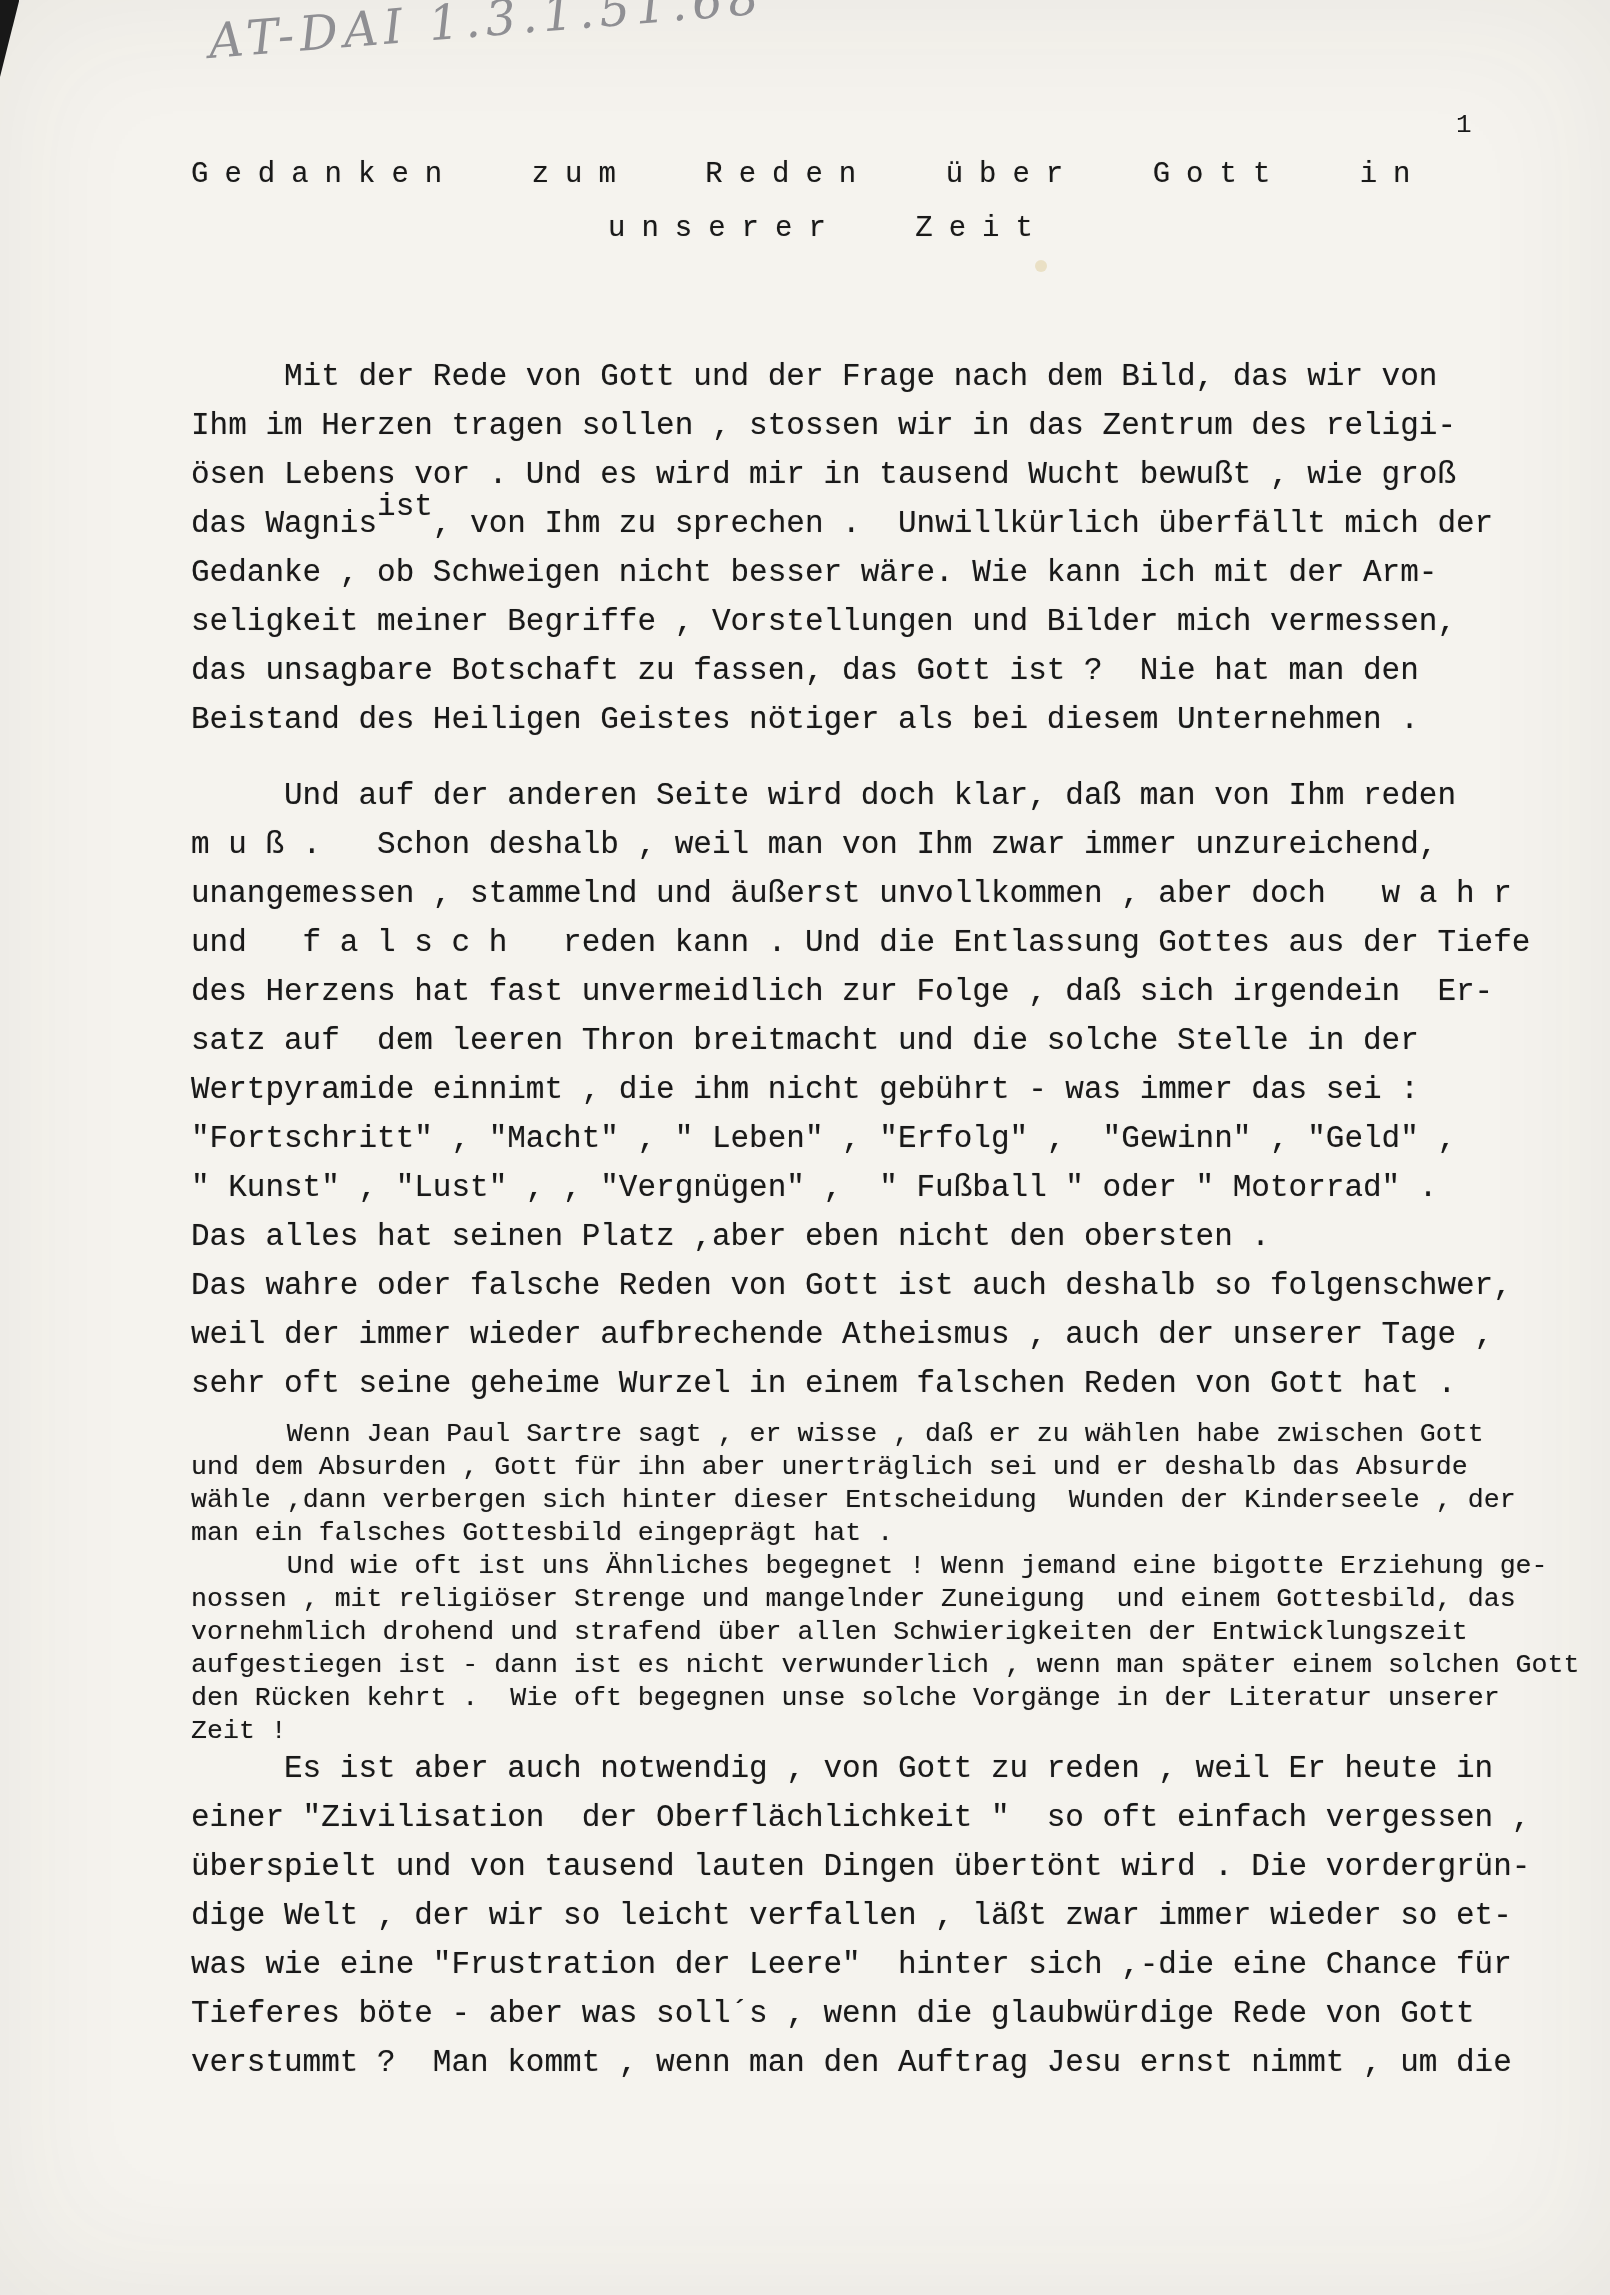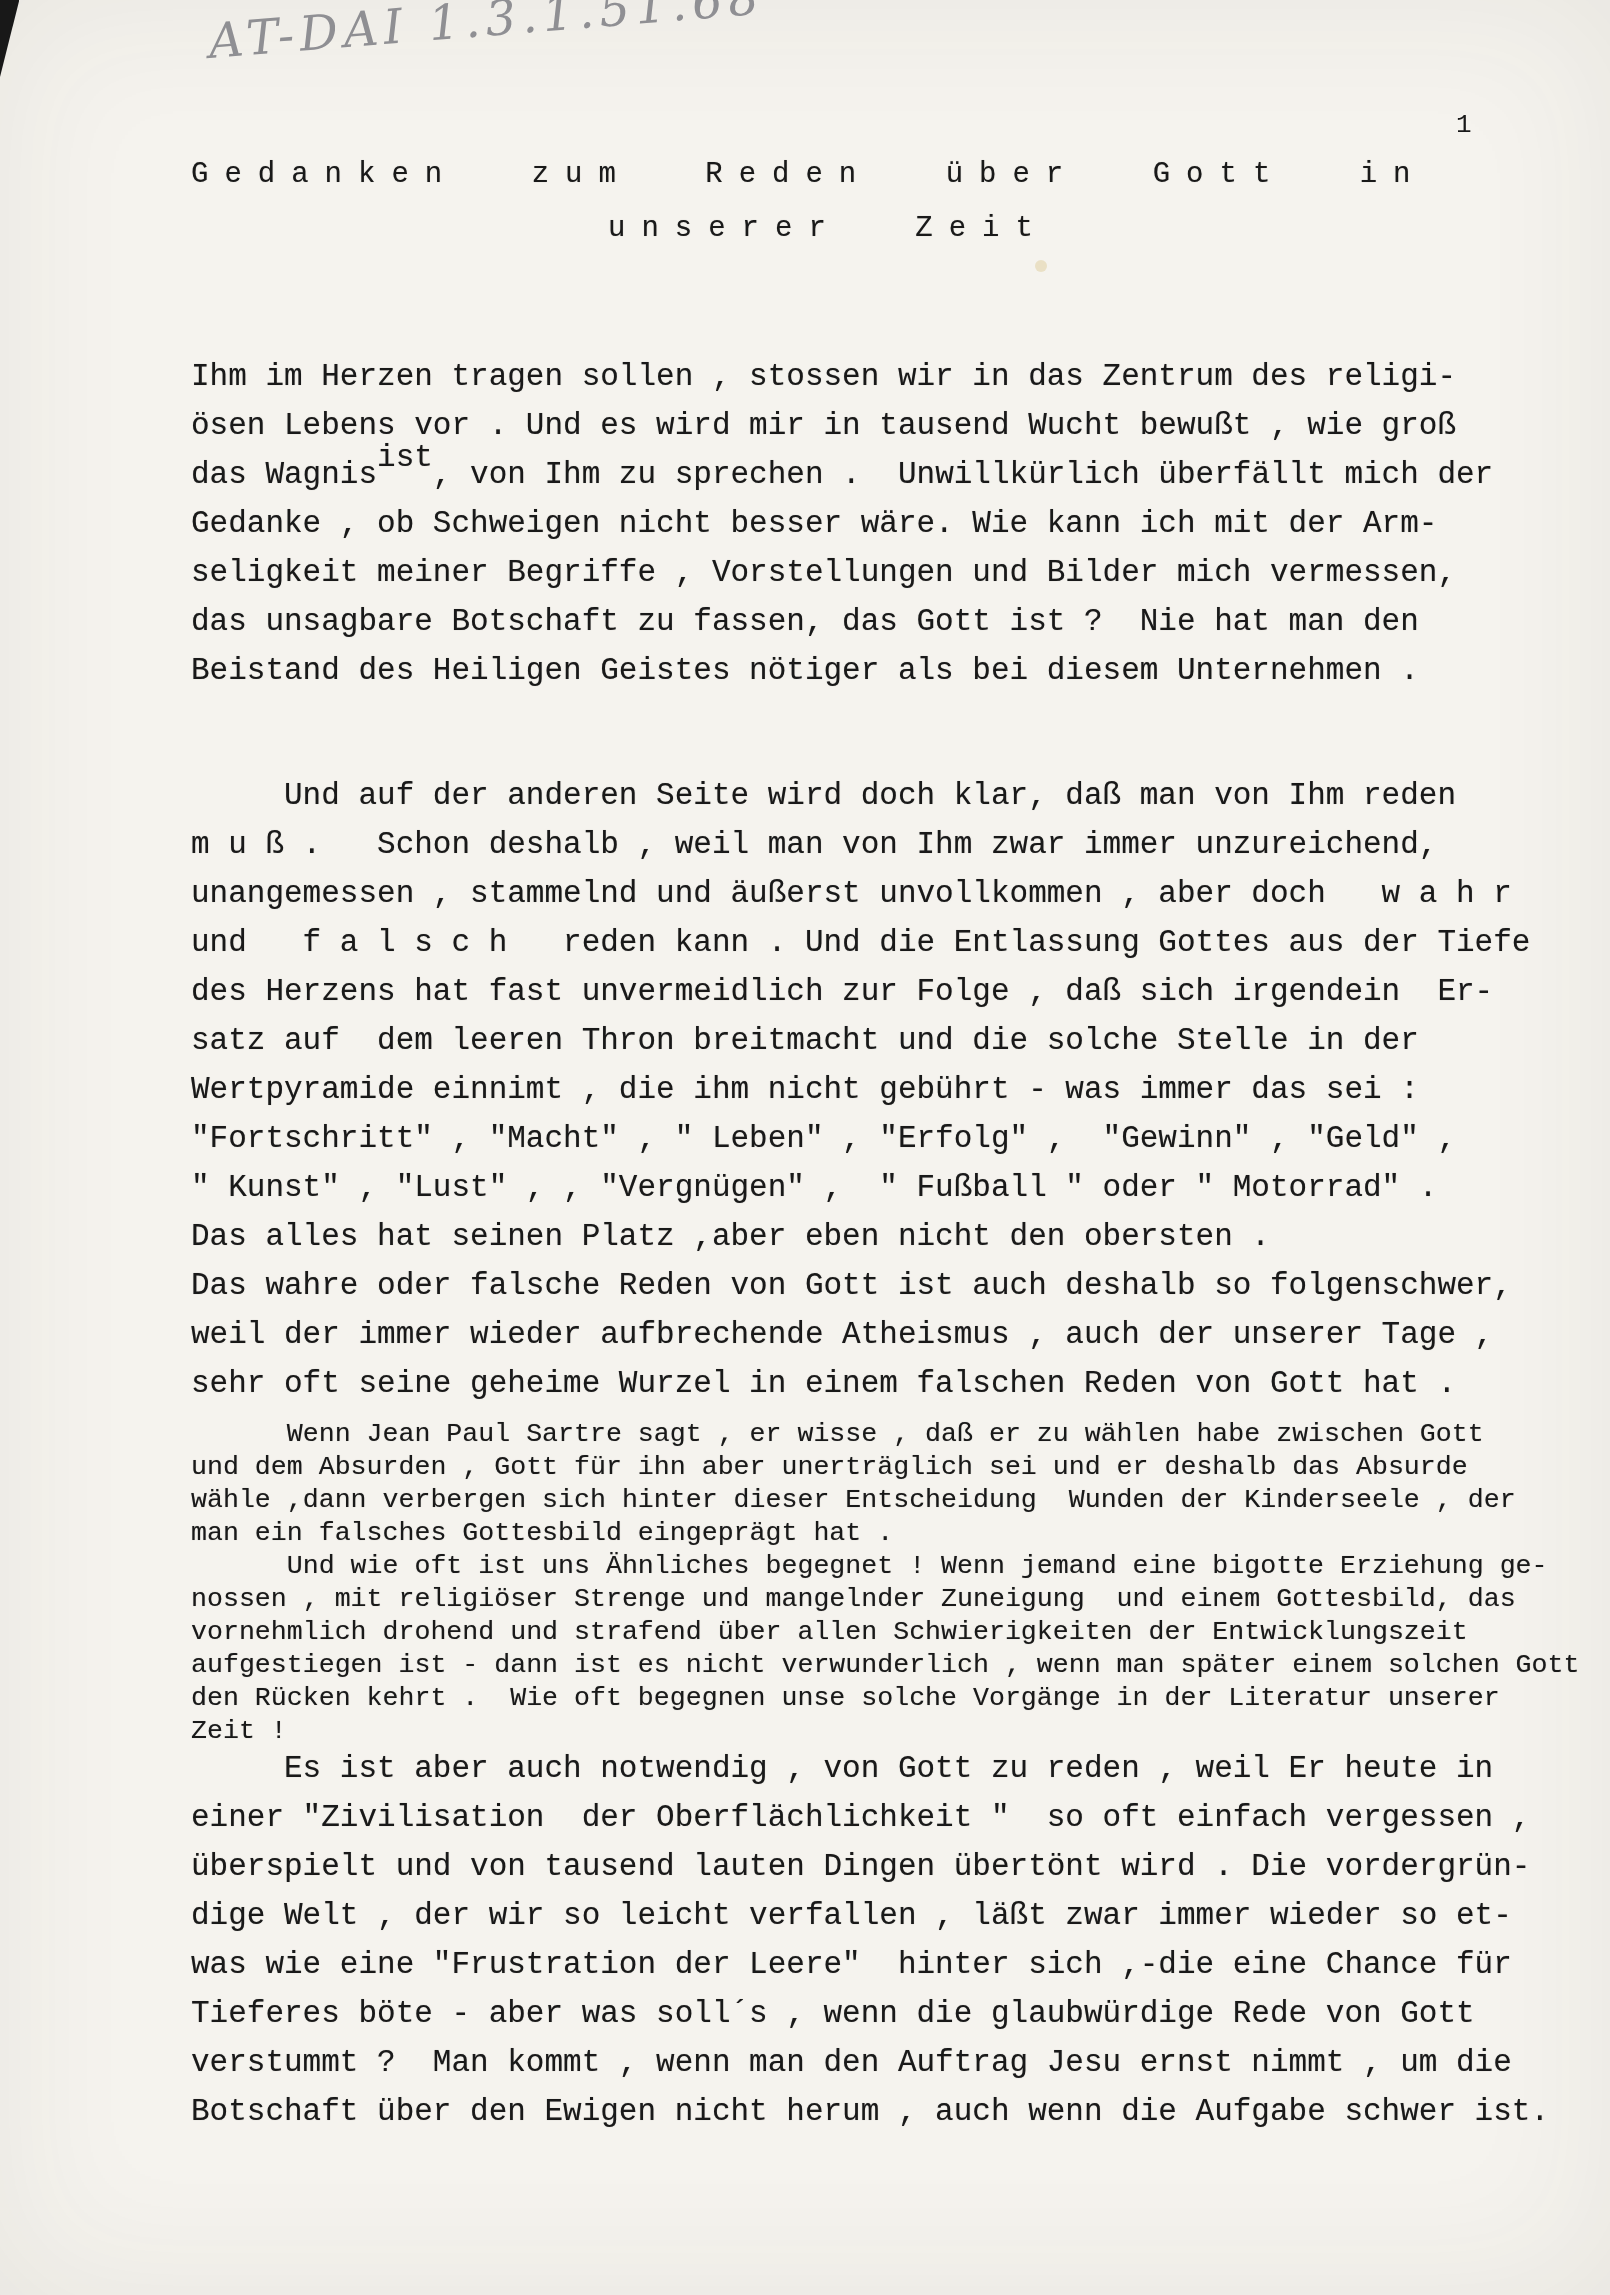--- a/index.html
+++ b/index.html
@@ -76,20 +76,21 @@
   <div class="spot"></div>
 
   <div class="annotation">AT-DAI 1.3.1.51.68</div>
 
   <div class="page-number typewriter">1</div>
 
   <div class="title-line title-1 typewriter">Gedanken zum Reden über Gott in</div>
   <div class="title-line title-2 typewriter">unserer Zeit</div>
 
   <div class="para wide typewriter" style="top:352px">
+    <div class="tl">     Mit der Rede von Gott und der Frage nach dem Bild, das wir von</div>
     <div class="tl">Ihm im Herzen tragen sollen , stossen wir in das Zentrum des religi-</div>
     <div class="tl">ösen Lebens vor . Und es wird mir in tausend Wucht bewußt , wie groß</div>
     <div class="tl"><span>das Wagnis</span><span class="sup">ist</span><span>, von Ihm zu sprechen .  Unwillkürlich überfällt mich der</span></div>
     <div class="tl">Gedanke , ob Schweigen nicht besser wäre. Wie kann ich mit der Arm-</div>
     <div class="tl">seligkeit meiner Begriffe , Vorstellungen und Bilder mich vermessen,</div>
     <div class="tl">das unsagbare Botschaft zu fassen, das Gott ist ?  Nie hat man den</div>
     <div class="tl">Beistand des Heiligen Geistes nötiger als bei diesem Unternehmen .</div>
   </div>
 
   <div class="para wide typewriter" style="top:771px">
@@ -125,17 +126,16 @@
   </div>
 
   <div class="para wide typewriter" style="top:1744px">
     <div class="tl">     Es ist aber auch notwendig , von Gott zu reden , weil Er heute in</div>
     <div class="tl">einer "Zivilisation  der Oberflächlichkeit "  so oft einfach vergessen ,</div>
     <div class="tl">überspielt und von tausend lauten Dingen übertönt wird . Die vordergrün-</div>
     <div class="tl">dige Welt , der wir so leicht verfallen , läßt zwar immer wieder so et-</div>
     <div class="tl">was wie eine "Frustration der Leere"  hinter sich ,-die eine Chance für</div>
     <div class="tl">Tieferes böte - aber was soll´s , wenn die glaubwürdige Rede von Gott</div>
     <div class="tl">verstummt ?  Man kommt , wenn man den Auftrag Jesu ernst nimmt , um die</div>
-    <div class="tl">Botschaft über den Ewigen nicht herum , auch wenn die Aufgabe schwer ist.</div>
   </div>
 
 </div>
 
 
 </body></html>

